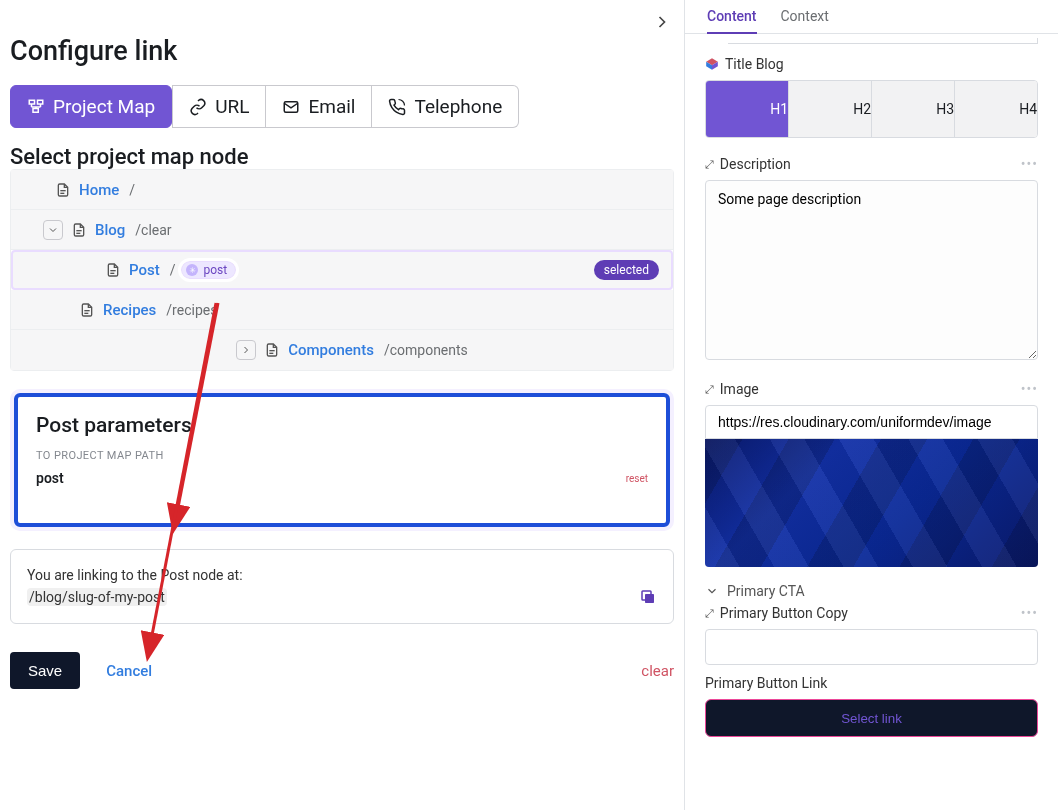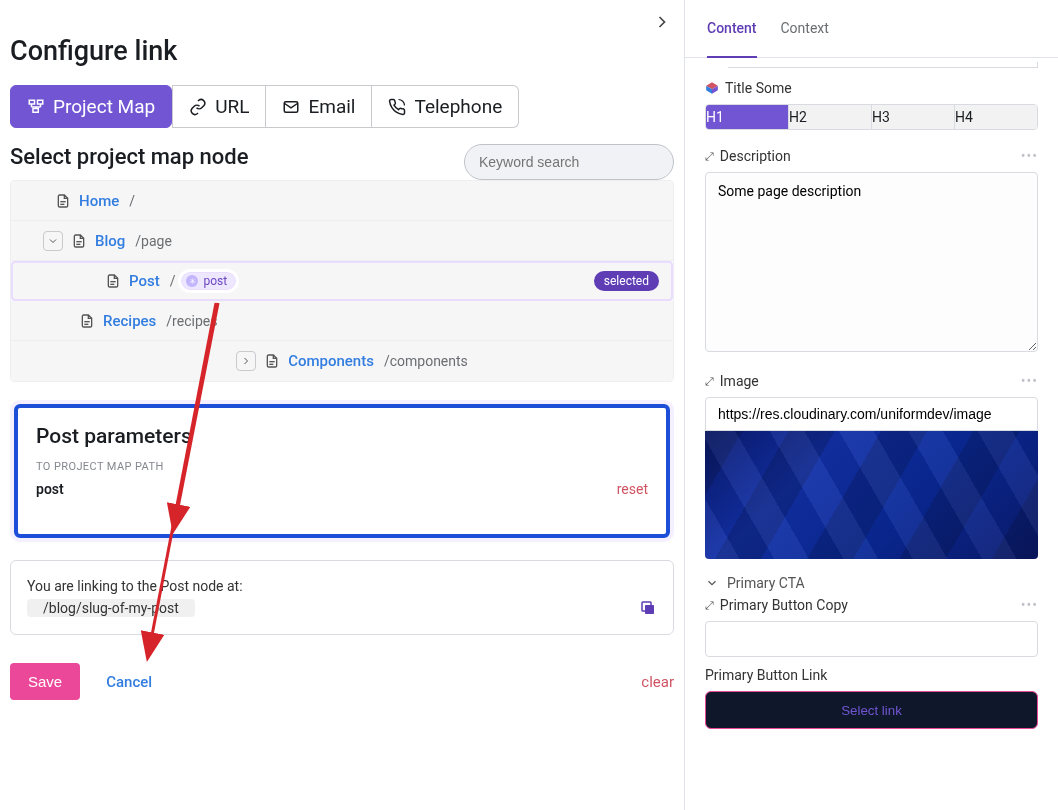--- a/index.html
+++ b/index.html
@@ -180,21 +180,21 @@
       letter-spacing: 0.4px;
       margin-bottom: 8px;
     }
     .field-row {
       display: flex;
       justify-content: space-between;
       align-items: center;
       margin-bottom: 8px;
     }
     .field-row .label { font-weight: 600; }
-    .field-row .reset { color: #d05464; font-size: 14px; cursor: pointer; }
+    .field-row .reset { color: #d05464; font-size: 10px; cursor: pointer; }
     .text-input {
       width: 100%;
       height: 48px;
       border: 1px solid #333;
       border-radius: 4px;
       padding: 0 14px;
       font-size: 16px;
       outline: none;
     }
 
@@ -206,35 +206,35 @@
       padding: 14px 16px;
       display: flex;
       justify-content: space-between;
       align-items: flex-start;
     }
     .info-text { color: #333; line-height: 1.6; }
     .info-path {
       display: inline-block;
       background: #f0f0f0;
       border-radius: 4px;
-      padding: 1px 16px;
+      padding: 1px 2px;
       margin-top: 2px;
       color: #333;
     }
     .copy-icon { margin-top: 24px; color: #5e3db5; cursor: pointer; }
 
     
     .footer {
       margin-top: 28px;
       display: flex;
       align-items: center;
       gap: 26px;
     }
     .btn-primary {
-      background: #ec4899;
+      background: #0f172a;
       color: #fff;
       border: none;
       padding: 10px 18px;
       border-radius: 4px;
       font-size: 15px;
       cursor: pointer;
     }
     .btn-link { color: #327ddf; font-weight: 500; cursor: pointer; font-size: 15px;}
     .btn-clear { margin-left: auto; color: #d05464; cursor: pointer; font-size: 15px;}
 
@@ -245,21 +245,21 @@
       display: flex;
       flex-direction: column;
     }
     .right-tabs {
       display: flex;
       padding: 0 22px;
       gap: 24px;
       border-bottom: 1px solid #e0e3e7;
     }
     .right-tab {
-      padding: 20px 0;
+      padding: 8px 0;
       color: #6b6e71;
       cursor: pointer;
       font-size: 14px;
     }
     .right-tab.active {
       color: #5e3db5;
       border-bottom: 2px solid #5e3db5;
       margin-bottom: -1px;
       font-weight: 500;
     }
@@ -290,22 +290,22 @@
       cursor: pointer;
     }
     .seg-group {
       display: flex;
       border: 1px solid #d8dbe0;
       border-radius: 4px;
       overflow: hidden;
     }
     .seg {
       flex: 1;
-      text-align: left;
-      padding: 4px 0;
+      text-align: right;
+      padding: 20px 0;
       background: #f2f2f3;
       border-right: 1px solid #d8dbe0;
       cursor: pointer;
     }
     .seg:last-child { border-right: none; }
     .seg.active { background: #7155d3; color: #fff; }
 
     .textarea {
       width: 100%;
       min-height: 180px;
@@ -420,27 +420,20 @@
       <svg viewBox="0 0 24 24" fill="none" stroke="currentColor" stroke-width="2">
           <path d="M22 16.9v3a2 2 0 0 1-2.2 2 19.8 19.8 0 0 1-8.6-3.1 19.5 19.5 0 0 1-6-6A19.8 19.8 0 0 1 2.1 4.2 2 2 0 0 1 4.1 2h3a2 2 0 0 1 2 1.7c.1.9.3 1.8.6 2.6a2 2 0 0 1-.5 2.1L8 9.6a16 16 0 0 0 6 6l1.2-1.2a2 2 0 0 1 2.1-.5c.8.3 1.7.5 2.6.6A2 2 0 0 1 22 16.9z"></path>
           <path d="M14 2a8 8 0 0 1 8 8" stroke-width="1.6"></path>
         </svg>
       <span>Telephone</span>
     </div>
   </div>
 
   <div class="section-row">
     <h2>Select project map node</h2>
-    <div class="search">
-      <input placeholder="Keyword search" style="">
-      <svg width="16" height="16" viewBox="0 0 24 24" fill="none" stroke="currentColor" stroke-width="2">
-          <circle cx="11" cy="11" r="7"></circle>
-          <line x1="21" y1="21" x2="16.65" y2="16.65"></line>
-        </svg>
-    </div>
   </div>
 
   <div class="tree">
     <div class="tree-row">
       <span class="indent" style="width:44px"></span>
       <span class="doc-icon">
           <svg width="16" height="16" viewBox="0 0 24 24" fill="none" stroke="currentColor" stroke-width="2">
             <path d="M14 3H7a2 2 0 0 0-2 2v14a2 2 0 0 0 2 2h10a2 2 0 0 0 2-2V8z"></path>
             <polyline points="14 3 14 8 19 8"></polyline>
             <line x1="8" y1="13" x2="16" y2="13"></line>
@@ -459,21 +452,21 @@
         </span>
       <span class="doc-icon">
           <svg width="16" height="16" viewBox="0 0 24 24" fill="none" stroke="currentColor" stroke-width="2">
             <path d="M14 3H7a2 2 0 0 0-2 2v14a2 2 0 0 0 2 2h10a2 2 0 0 0 2-2V8z"></path>
             <polyline points="14 3 14 8 19 8"></polyline>
             <line x1="8" y1="13" x2="16" y2="13"></line>
             <line x1="8" y1="17" x2="14" y2="17"></line>
           </svg>
         </span>
       <span class="tree-link">Blog</span>
-      <span class="path-text">/page</span>
+      <span class="path-text">/clear</span>
     </div>
     <div class="tree-row row-selected">
       <span class="indent" style="width:92px"></span>
       <span class="doc-icon">
           <svg width="16" height="16" viewBox="0 0 24 24" fill="none" stroke="currentColor" stroke-width="2">
             <path d="M14 3H7a2 2 0 0 0-2 2v14a2 2 0 0 0 2 2h10a2 2 0 0 0 2-2V8z"></path>
             <polyline points="14 3 14 8 19 8"></polyline>
             <line x1="8" y1="13" x2="16" y2="13"></line>
             <line x1="8" y1="17" x2="14" y2="17"></line>
           </svg>
@@ -568,21 +561,21 @@
   </div>
   <div class="corner-stub"></div>
 
   <div class="field-block">
     <div class="field-label">
       <svg class="cube-icon" viewBox="0 0 24 24">
           <polygon points="12 2 22 8 12 14 2 8" fill="#d05464"></polygon>
           <polygon points="2 8 12 14 12 22 2 16" fill="#327ddf"></polygon>
           <polygon points="22 8 12 14 12 22 22 16" fill="#7155d3"></polygon>
         </svg>
-      <span>Title Some</span>
+      <span>Title Blog</span>
     </div>
     <div class="seg-group">
       <div class="seg active">H1</div>
       <div class="seg">H2</div>
       <div class="seg">H3</div>
       <div class="seg">H4</div>
     </div>
   </div>
 
   <div class="field-block">

